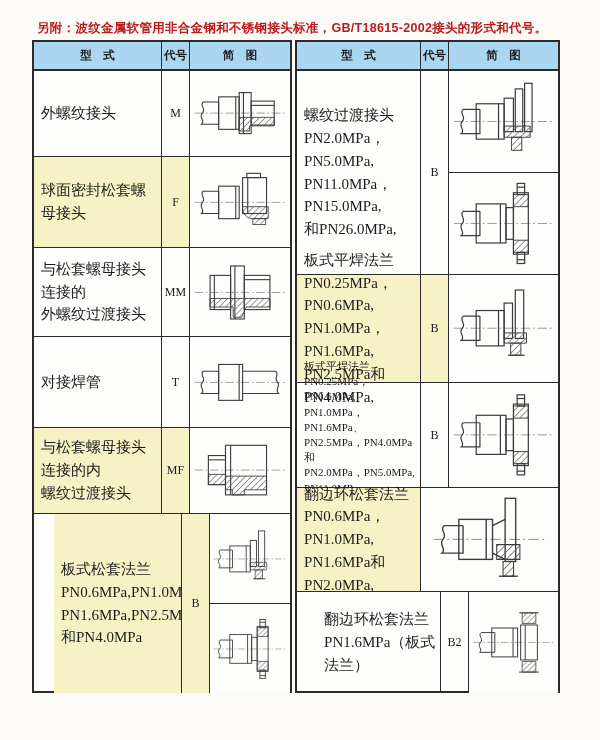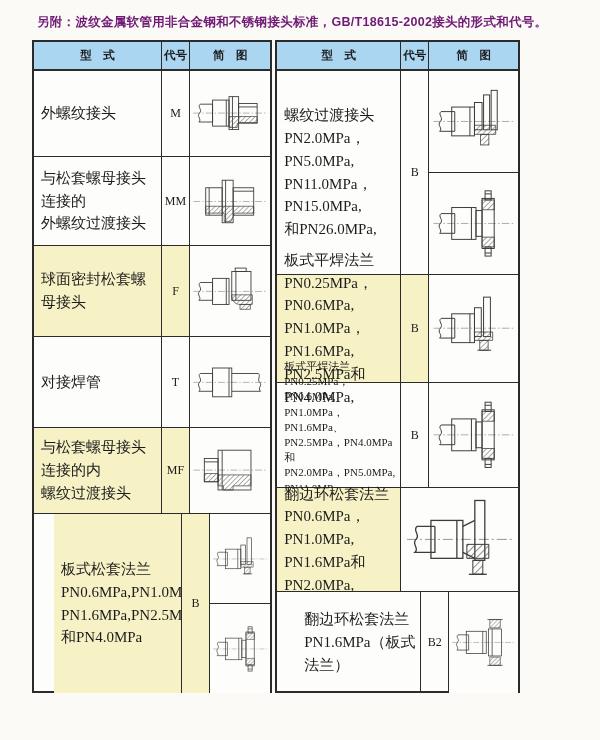--- a/index.html
+++ b/index.html
@@ -5,27 +5,27 @@
   * { box-sizing: border-box; margin: 0; padding: 0; }
   html,body { width:600px; height:740px; }
   body {
     position: relative;
     background: #fbfaf7;
     font-family: "Liberation Serif", "DejaVu Serif", serif;
     color: #1c1c1c;
     overflow: hidden;
   }
   .page-title {
-    position: absolute; left: 37px; top: 14px;
+    position: absolute; left: 37px; top: 20px;
     font-family: "Liberation Sans", "DejaVu Sans", sans-serif;
-    font-weight: bold; font-size: 12.5px; color: #701a75;
+    font-weight: bold; font-size: 12.5px; color: #b91c1c;
     letter-spacing: 0.3px; white-space: nowrap;
   }
   .tables {
-    position: absolute; left: 32px; top: 40px; width: 488px; height: 653px;
+    position: absolute; left: 32px; top: 40px; width: 528px; height: 653px;
     display: flex; gap: 3px;
   }
   .jtable {
     border: 2px solid var(--border, #2b2b2b);
     background: #fdfdfb;
     display: flex; flex-direction: column;
   }
   .jtable.left  { width: 266px; }
   .jtable.right { width: 271px; }
   .thead {
@@ -102,55 +102,55 @@
               <rect class="ln" x="54" y="21" width="14" height="48"></rect>
               <line class="ln" x1="59" y1="21" x2="59" y2="69"></line>
               <rect class="ln" x="68" y="31" width="27" height="28"></rect>
               <line class="ln" x1="68" y1="36" x2="95" y2="36"></line>
               <path class="hz" d="M54,50 H95 V60 H66 V66 H54 Z"></path>
             </svg>
           </div>
       </div>
     </div>
 
+    <div class="row hl" style="height:91px">
+      <div class="cell c-type">球面密封松套螺母接头</div>
+      <div class="cell c-code">F</div>
+      <div class="cell c-diag">
+        <div class="dwrap">
+            <svg viewBox="0 0 110 90" preserveAspectRatio="xMidYMid meet">
+              <line class="cl" x1="2" y1="45" x2="108" y2="45"></line>
+              <path class="ln" d="M30,32 H12 C7,36 16,40 11,45 C6,50 15,54 10,58 H30 V32"></path>
+              <rect class="ln" x="30" y="26" width="24" height="38"></rect>
+              <line class="ln" x1="50" y1="26" x2="50" y2="64"></line>
+              <rect class="ln" x="58" y="16" width="28" height="42"></rect>
+              <line class="ln" x1="64" y1="16" x2="64" y2="58"></line>
+              <rect class="ln" x="63" y="11" width="16" height="5"></rect>
+              <path class="hz" d="M58,50 C58,58 62,64 70,64 H88 V50 Z"></path>
+              <rect class="hz" x="70" y="64" width="15" height="7"></rect>
+            </svg>
+          </div>
+      </div>
+    </div>
+
     <div class="row" style="height:89px">
       <div class="cell c-type">与松套螺母接头连接的
 外螺纹过渡接头</div>
       <div class="cell c-code">MM</div>
       <div class="cell c-diag">
         <div class="dwrap">
             <svg viewBox="0 0 110 90" preserveAspectRatio="xMidYMid meet">
               <line class="cl" x1="2" y1="45" x2="108" y2="45"></line>
               <rect class="ln" x="20" y="25" width="24" height="40"></rect>
               <line class="ln" x1="25" y1="25" x2="25" y2="65"></line>
               <rect class="ln" x="44" y="14" width="16" height="62"></rect>
               <line class="ln" x1="49" y1="14" x2="49" y2="76"></line>
               <rect class="ln" x="60" y="25" width="30" height="40"></rect>
               <line class="ln" x1="60" y1="30" x2="90" y2="30"></line>
               <path class="hz" d="M20,52 H90 V62 H62 L57,74 H47 V62 H20 Z"></path>
-            </svg>
-          </div>
-      </div>
-    </div>
-
-    <div class="row hl" style="height:91px">
-      <div class="cell c-type">球面密封松套螺母接头</div>
-      <div class="cell c-code">F</div>
-      <div class="cell c-diag">
-        <div class="dwrap">
-            <svg viewBox="0 0 110 90" preserveAspectRatio="xMidYMid meet">
-              <line class="cl" x1="2" y1="45" x2="108" y2="45"></line>
-              <path class="ln" d="M30,32 H12 C7,36 16,40 11,45 C6,50 15,54 10,58 H30 V32"></path>
-              <rect class="ln" x="30" y="26" width="24" height="38"></rect>
-              <line class="ln" x1="50" y1="26" x2="50" y2="64"></line>
-              <rect class="ln" x="58" y="16" width="28" height="42"></rect>
-              <line class="ln" x1="64" y1="16" x2="64" y2="58"></line>
-              <rect class="ln" x="63" y="11" width="16" height="5"></rect>
-              <path class="hz" d="M58,50 C58,58 62,64 70,64 H88 V50 Z"></path>
-              <rect class="hz" x="70" y="64" width="15" height="7"></rect>
             </svg>
           </div>
       </div>
     </div>
 
     <div class="row" style="height:91px">
       <div class="cell c-type">对接焊管</div>
       <div class="cell c-code">T</div>
       <div class="cell c-diag">
         <div class="dwrap">

